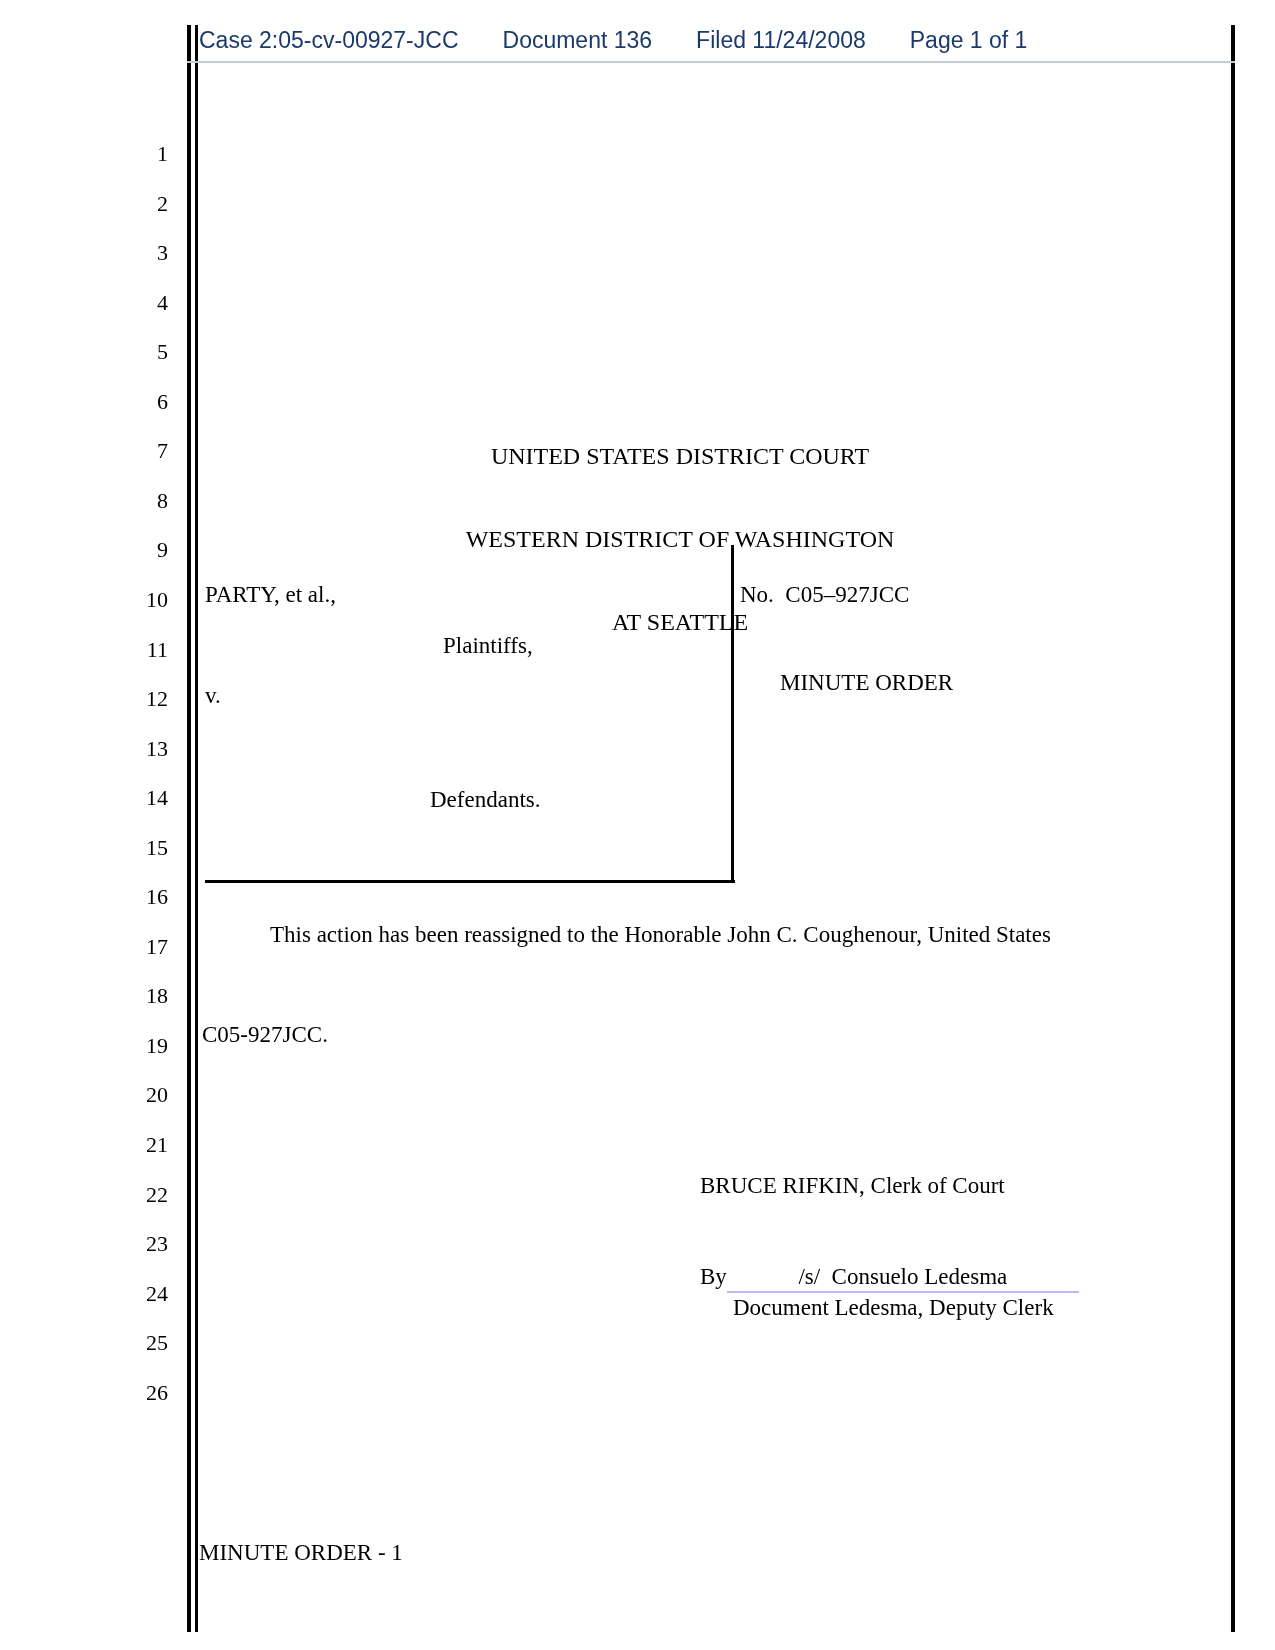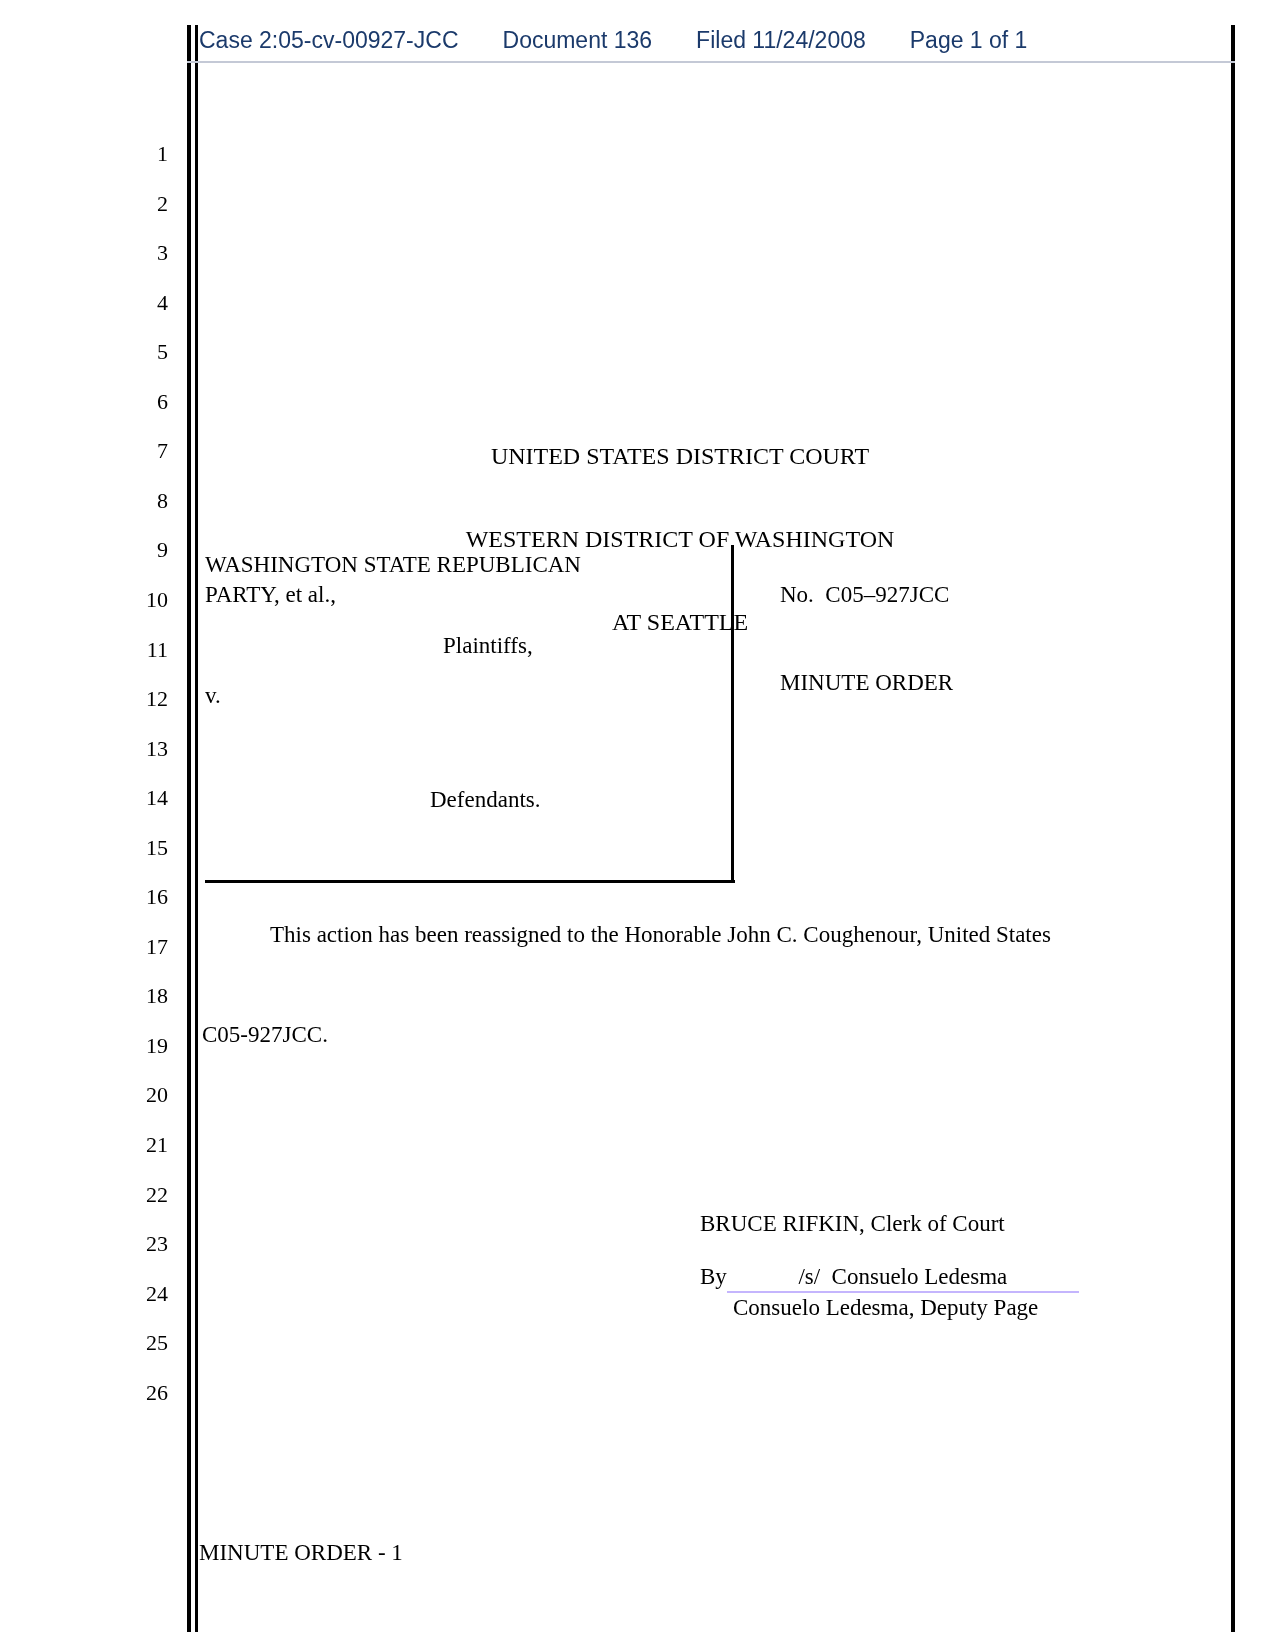--- a/index.html
+++ b/index.html
@@ -110,31 +110,30 @@
 
   <div class="court-heading">
     <div>UNITED STATES DISTRICT COURT</div>
     <div>WESTERN DISTRICT OF WASHINGTON</div>
     <div>AT SEATTLE</div>
   </div>
 
   <div class="caption-vline"></div>
   <div class="caption-hline"></div>
 
-  <div class="tline" style="left:205px; top:551px;">WASHINGTON STATE REPUBLICAN</div>
   <div class="tline" style="left:205px; top:581px;">PARTY, et al.,</div>
   <div class="tline" style="left:443px; top:632px;">Plaintiffs,</div>
   <div class="tline" style="left:205px; top:682px;">v.</div>
   <div class="tline" style="left:430px; top:786px;">Defendants.</div>
 
-  <div class="tline" style="left:780px; top:581px;">No.  C05–927JCC</div>
+  <div class="tline" style="left:740px; top:581px;">No.  C05–927JCC</div>
   <div class="tline" style="left:780px; top:656px;margin-top:13px;">MINUTE ORDER</div>
 
   <div class="tline" style="left:270px; top:921px;">This action has been reassigned to the Honorable John C. Coughenour, United States</div>
   <div class="tline" style="left:202px; top:1021px;">C05-927JCC.</div>
 
-  <div class="tline" style="left:700px; top:1172px;margin-top:38px;">BRUCE RIFKIN, Clerk of Court</div>
+  <div class="tline" style="left:700px; top:1172px;">BRUCE RIFKIN, Clerk of Court</div>
   <div class="tline" style="left:700px; top:1263px;"><span>By</span><span class="sig-underline"><span>/s/  Consuelo Ledesma</span></span></div>
-  <div class="tline" style="left:733px; top:1294px;">Consuelo Ledesma, Deputy Page</div>
+  <div class="tline" style="left:733px; top:1294px;">Document Ledesma, Deputy Clerk</div>
 
   <div class="tline" style="left:199px; top:1539px;">MINUTE ORDER - 1</div>
 
 </div>
 
 </body></html>

